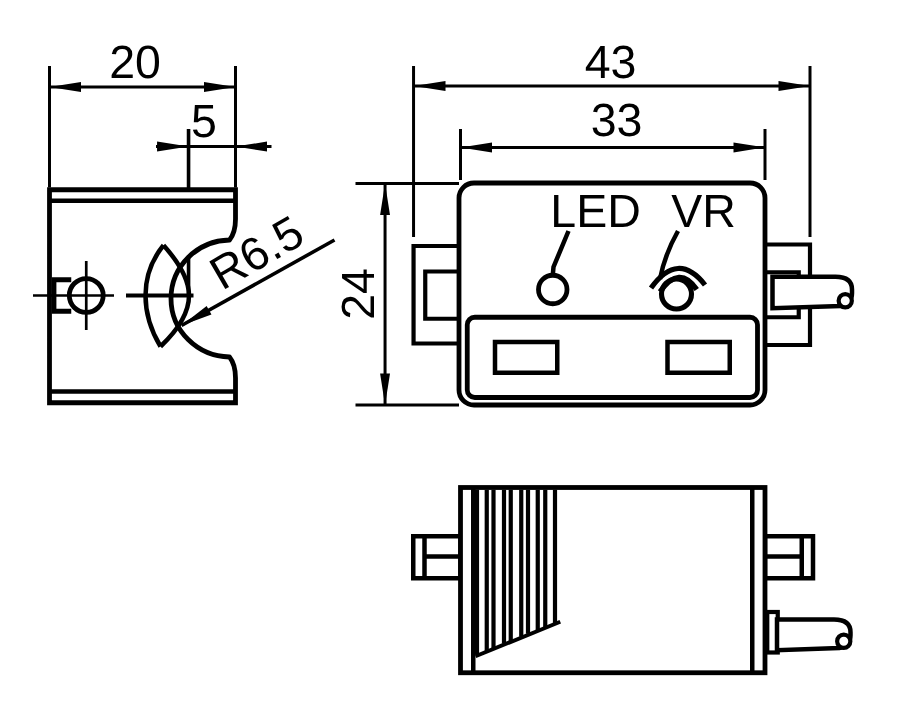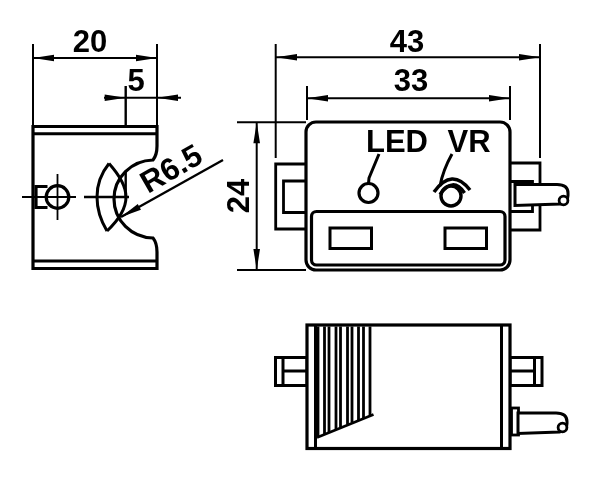--- a/index.html
+++ b/index.html
@@ -1,16 +1,16 @@
 <!DOCTYPE html>
 <html><head>
 <meta charset="utf-8">
 <style>
   html,body{margin:0;padding:0;background:#ffffff;}
-  .stage{width:600px;height:480px;position:relative;background:#ffffff;overflow:hidden;font-weight:bold;}
+  .stage{width:600px;height:480px;position:relative;background:#ffffff;overflow:hidden;}
   svg{display:block;}
   text{font-family:"Liberation Sans","DejaVu Sans",sans-serif;fill:#000;}
   .dim-text{font-size:31px;}
   .label-text{font-size:31px;}
 </style>
 </head>
 <body>
 
 <div class="stage">
 <svg width="600" height="480" viewBox="0 0 600 480">

